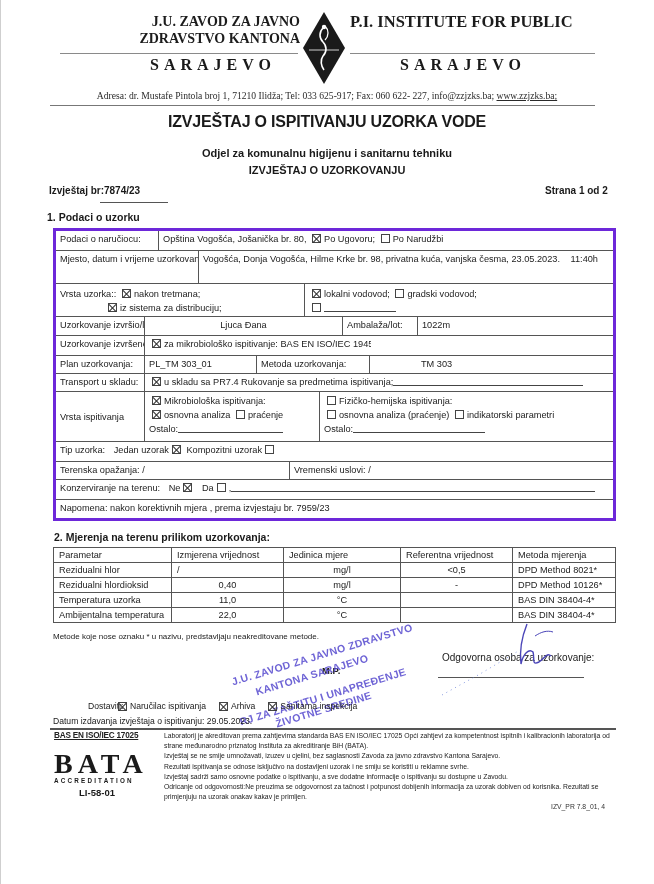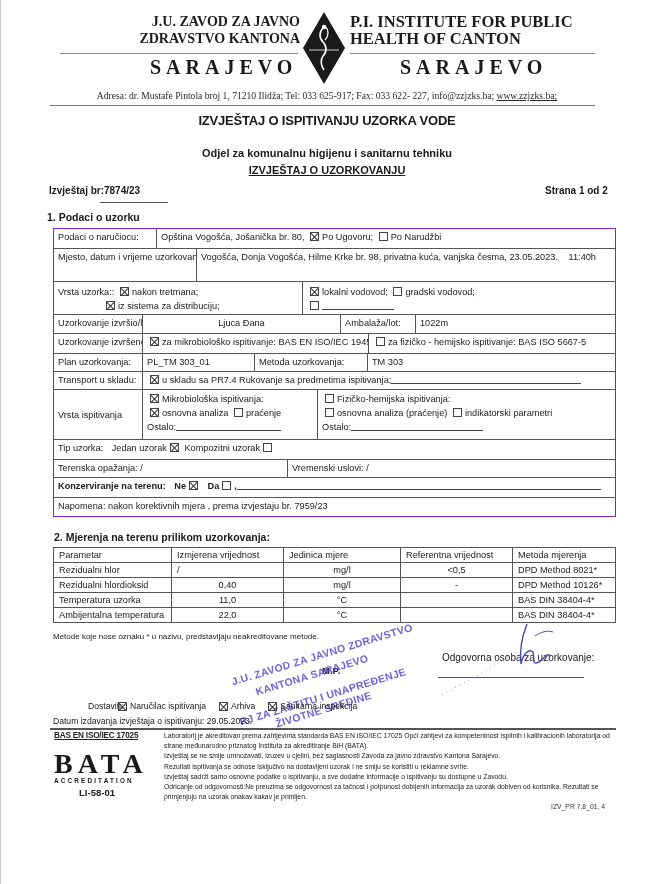--- a/index.html
+++ b/index.html
@@ -4,44 +4,44 @@
 <style>
   * { box-sizing: border-box; margin: 0; padding: 0; }
   html, body { width: 654px; height: 884px; background: #ffffff; overflow: hidden; }
   body { position: relative; font-family: "Liberation Sans", sans-serif; color: #1a1a1a; }
   .page-edge { position: absolute; left: 0; top: 0; width: 1px; height: 884px; background: #cfcfcf; }
 
   
   .lh { position: absolute; font-family: "Liberation Serif", serif; font-weight: bold; color: #1c1c1c; }
   .lh-left { left: 108px; top: 13px; width: 192px; text-align: right; font-size: 14px; line-height: 17px; }
   .lh-right { left: 350px; top: 13px; width: 240px; text-align: left; font-size: 16.5px; line-height: 17px; }
-  .lh-city { position: absolute; font-family: "Liberation Serif", serif; font-weight: bold; font-size: 20px; letter-spacing: 5px; top: 56px; }
+  .lh-city { position: absolute; font-family: "Liberation Serif", serif; font-weight: bold; font-size: 16px; letter-spacing: 5px; top: 56px; }
   .lh-city-left { left: 150px; }
   .lh-city-right { left: 400px; }
   .lh-rule { position: absolute; top: 53px; height: 1px; background: #8a8a8a; }
   .lh-rule-l { left: 60px; width: 238px; }
   .lh-rule-r { left: 350px; width: 245px; }
   .logo { position: absolute; left: 303px; top: 12px; width: 42px; height: 72px; }
   .address { position: absolute; left: 0; width: 654px; top: 90px; text-align: center; font-family: "Liberation Serif", serif; font-size: 9.6px; color: #2a2a2a; }
   .address .u { text-decoration: underline; }
   .addr-rule { position: absolute; left: 50px; width: 545px; top: 105px; height: 1px; background: #777; }
 
-  .title { position: absolute; top: 113px; left: 0; width: 654px; text-align: center; font-size: 13px; font-weight: bold; letter-spacing: -0.2px; }
+  .title { position: absolute; top: 113px; left: 0; width: 654px; text-align: center; font-size: 16px; font-weight: bold; letter-spacing: -0.2px; }
   .dept { position: absolute; top: 147px; left: 0; width: 654px; text-align: center; font-size: 11px; font-weight: bold; }
-  .subtitle { position: absolute; top: 164px; left: 0; width: 654px; text-align: center; font-size: 11px; font-weight: bold; text-decoration: underline; }
+  .subtitle { position: absolute; top: 164px; left: 0; width: 654px; text-align: center; font-size: 11px; font-weight: bold; }
 
   .rep-label { position: absolute; left: 49px; top: 185px; font-size: 10px; font-weight: bold; }
   .rep-val { position: absolute; left: 100px; top: 185px; font-size: 10px; font-weight: bold; width: 68px; padding-left: 4px; border-bottom: 1px solid #555; padding-bottom: 6px; }
   .page-of { position: absolute; left: 545px; top: 185px; font-size: 10px; font-weight: bold; }
 
   .sec1 { position: absolute; left: 47px; top: 211px; font-size: 10.5px; font-weight: bold; }
   .sec2 { position: absolute; left: 54px; top: 531px; font-size: 10.5px; font-weight: bold; }
 
   
-  .s1 { position: absolute; left: 53px; top: 228px; width: 563px; border: 1px solid #6d28d9; font-size: 9.2px; color: #222; }
+  .s1 { position: absolute; left: 53px; top: 228px; width: 563px; border: 3px solid #6d28d9; font-size: 9.2px; color: #222; }
   .row { display: flex; border-bottom: 1px solid #555; }
   .row:last-child { border-bottom: none; }
   .c { padding: 3px 4px; border-right: 1px solid #555; white-space: nowrap; overflow: hidden; }
   .c:last-child { border-right: none; }
   .cb { display: inline-block; width: 9px; height: 9px; border: 1px solid #444; vertical-align: -1px; margin: 0 3px; position: relative; }
   .cb.x::before, .cb.x::after { content: ""; position: absolute; left: 3px; top: -1px; width: 1px; height: 10px; background: #333; }
   .cb.x::before { transform: rotate(45deg); }
   .cb.x::after { transform: rotate(-45deg); }
   .line { display: inline-block; border-bottom: 1px solid #444; height: 9px; vertical-align: -1px; }
 
@@ -87,27 +87,26 @@
 <svg class="logo" viewBox="0 0 42 72">
   <polygon points="21,0 42,36 21,72 0,36" fill="#1a1a1a"></polygon>
   <path d="M20 16 C 16 20, 16 26, 20 30 C 24 34, 24 40, 20 44 C 17 48, 18 54, 21 58" stroke="#fff" stroke-width="1.6" fill="none"></path>
   <path d="M22 14 C 26 18, 26 24, 22 28" stroke="#fff" stroke-width="1.3" fill="none"></path>
   <circle cx="21" cy="15" r="2.2" fill="#fff"></circle>
   <line x1="6" y1="38" x2="36" y2="38" stroke="#fff" stroke-width="0.8"></line>
 </svg>
 
 <div class="lh lh-right">
   <div>P.I. INSTITUTE FOR PUBLIC</div>
-  <div>HEALTH OF CANTON</div>
 </div>
 <div class="lh-rule lh-rule-r"></div>
 <div class="lh-city lh-city-right">SARAJEVO</div>
 
 <div class="address">
-  <span>Adresa: dr. Mustafe Pintola broj 1, 71210 Ilidža; Tel: 033 625-917; Fax: 033 622- 227, info@zzjzks.ba; </span><span class="u">www.zzjzks.ba;</span>
+  <span>Adresa: dr. Mustafe Pintola broj 1, 71210 Ilidža; Tel: 033 625-917; Fax: 060 622- 227, info@zzjzks.ba; </span><span class="u">www.zzjzks.ba;</span>
 </div>
 <div class="addr-rule"></div>
 
 <div class="title">IZVJEŠTAJ O ISPITIVANJU UZORKA VODE</div>
 <div class="dept">Odjel za komunalnu higijenu i sanitarnu tehniku</div>
 <div class="subtitle">IZVJEŠTAJ O UZORKOVANJU</div>
 
 <div class="rep-label">Izvještaj br:</div>
 <div class="rep-val">7874/23</div>
 <div class="page-of">Strana 1 od 2</div>
@@ -146,29 +145,26 @@
     <div class="c" style="width:89px;">Uzorkovanje izvršio/la:</div>
     <div class="c" style="width:198px; text-align:center;">Ljuca Đana</div>
     <div class="c" style="width:75px;">Ambalaža/lot:</div>
     <div class="c" style="flex:1;">1022m</div>
   </div>
   <div class="row" style="height:20px;">
     <div class="c" style="width:89px;">Uzorkovanje izvršeno:</div>
     <div class="c" style="width:226px;">
       <span class="cb x"></span><span>za mikrobiološko ispitivanje: BAS EN ISO/IEC 19458</span>
     </div>
-    <div class="c" style="flex:1;">
-      <span class="cb"></span><span>za fizičko - hemijsko ispitivanje: BAS ISO 5667-5</span>
-    </div>
   </div>
   <div class="row" style="height:18px;">
     <div class="c" style="width:89px;">Plan uzorkovanja:</div>
     <div class="c" style="width:112px;">PL_TM 303_01</div>
     <div class="c" style="width:113px;">Metoda uzorkovanja:</div>
-    <div class="c" style="flex:1;">TM 303</div>
+    <div class="c" style="flex:1;margin-left:47px;">TM 303</div>
   </div>
   <div class="row" style="height:18px;">
     <div class="c" style="width:89px;">Transport u skladu:</div>
     <div class="c" style="flex:1;">
       <span class="cb x"></span><span>u skladu sa PR7.4 Rukovanje sa predmetima ispitivanja;</span><span class="line" style="width:190px;"></span>
     </div>
   </div>
   <div class="row" style="height:50px;">
     <div class="c" style="width:89px; display:flex; align-items:center;">Vrsta ispitivanja</div>
     <div class="c" style="width:175px; line-height:14px; padding-top:2px;">
@@ -188,21 +184,21 @@
     <div class="c" style="flex:1;">
       <span>Tip uzorka:</span>
       <span style="margin-left:6px;">Jedan uzorak</span><span class="cb x"></span>
       <span>Kompozitni uzorak</span><span class="cb"></span>
     </div>
   </div>
   <div class="row" style="height:18px;">
     <div class="c" style="width:234px;">Terenska opažanja: /</div>
     <div class="c" style="flex:1;">Vremenski uslovi: /</div>
   </div>
-  <div class="row" style="height:20px;font-weight:bold;">
+  <div class="row" style="height:20px;">
     <div class="c" style="flex:1;">
       <span>Konzerviranje na terenu:</span>
       <span style="margin-left:6px;">Ne</span><span class="cb x"></span>
       <span style="margin-left:4px;">Da</span><span class="cb"></span>,<span class="line" style="width:364px;"></span>
     </div>
   </div>
   <div class="row" style="height:18px;">
     <div class="c" style="flex:1;">Napomena: nakon korektivnih mjera , prema izvjestaju br. 7959/23</div>
   </div>
 </div>

